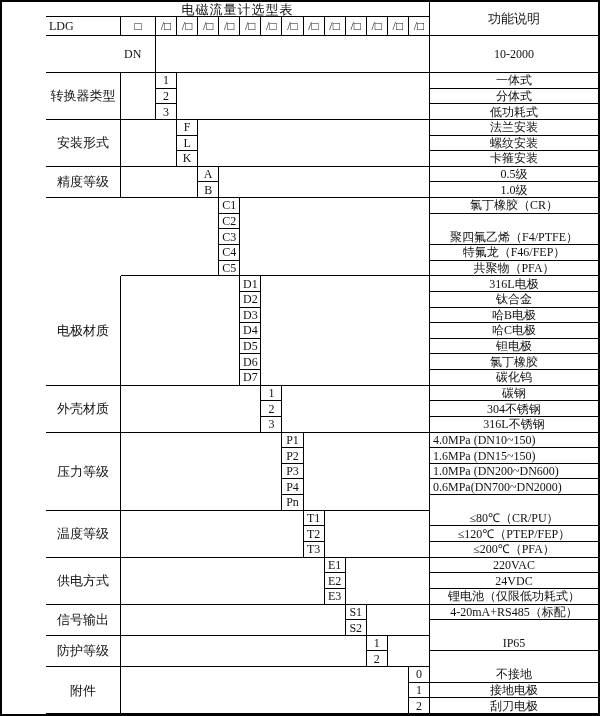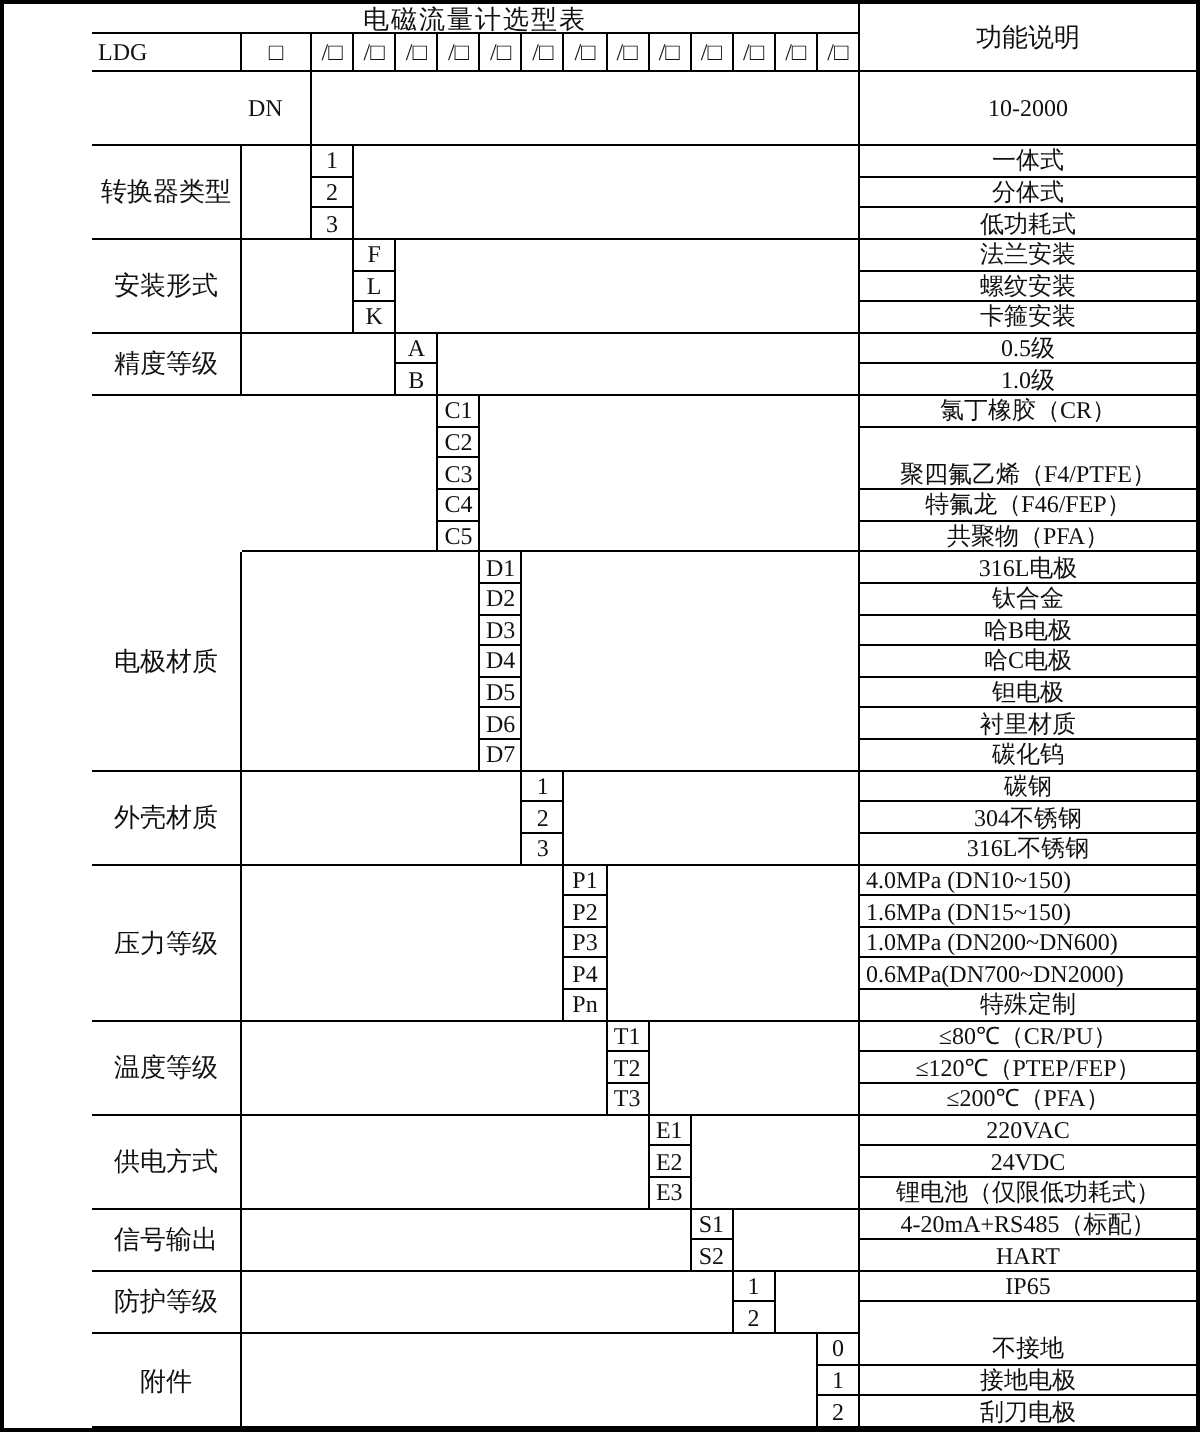--- a/index.html
+++ b/index.html
@@ -91,21 +91,21 @@
     <div class="cell desc" style="grid-area: 17 / 16;">316L电极</div>
     <div class="cell" style="grid-area: 18 / 7;">D2</div>
     <div class="cell desc" style="grid-area: 18 / 16;">钛合金</div>
     <div class="cell" style="grid-area: 19 / 7;">D3</div>
     <div class="cell desc" style="grid-area: 19 / 16;">哈B电极</div>
     <div class="cell" style="grid-area: 20 / 7;">D4</div>
     <div class="cell desc" style="grid-area: 20 / 16;">哈C电极</div>
     <div class="cell" style="grid-area: 21 / 7;">D5</div>
     <div class="cell desc" style="grid-area: 21 / 16;">钽电极</div>
     <div class="cell" style="grid-area: 22 / 7;">D6</div>
-    <div class="cell desc" style="grid-area: 22 / 16;">衬里材质</div>
+    <div class="cell desc" style="grid-area: 22 / 16;">氯丁橡胶</div>
     <div class="cell" style="grid-area: 23 / 7;">D7</div>
     <div class="cell desc" style="grid-area: 23 / 16;">碳化钨</div>
     <div class="cell" style="grid-area: 17 / 8 / 24 / 16;"></div>
     <div class="cell label" style="grid-area: 24 / 1 / 27;">外壳材质</div>
     <div class="cell" style="grid-area: 24 / 2 / 27 / 8;"></div>
     <div class="cell" style="grid-area: 24 / 8;">1</div>
     <div class="cell desc" style="grid-area: 24 / 16;">碳钢</div>
     <div class="cell" style="grid-area: 25 / 8;">2</div>
     <div class="cell desc" style="grid-area: 25 / 16;">304不锈钢</div>
     <div class="cell" style="grid-area: 26 / 8;">3</div>
@@ -115,21 +115,20 @@
     <div class="cell" style="grid-area: 27 / 2 / 32 / 9;"></div>
     <div class="cell" style="grid-area: 27 / 9;">P1</div>
     <div class="cell desc left" style="grid-area: 27 / 16;">4.0MPa (DN10~150)</div>
     <div class="cell" style="grid-area: 28 / 9;">P2</div>
     <div class="cell desc left" style="grid-area: 28 / 16;">1.6MPa (DN15~150)</div>
     <div class="cell" style="grid-area: 29 / 9;">P3</div>
     <div class="cell desc left" style="grid-area: 29 / 16;">1.0MPa (DN200~DN600)</div>
     <div class="cell" style="grid-area: 30 / 9;">P4</div>
     <div class="cell desc left" style="grid-area: 30 / 16;">0.6MPa(DN700~DN2000)</div>
     <div class="cell" style="grid-area: 31 / 9;">Pn</div>
-    <div class="cell desc" style="grid-area: 31 / 16;">特殊定制</div>
     <div class="cell" style="grid-area: 27 / 10 / 32 / 16;"></div>
     <div class="cell label" style="grid-area: 32 / 1 / 35;">温度等级</div>
     <div class="cell" style="grid-area: 32 / 2 / 35 / 10;"></div>
     <div class="cell" style="grid-area: 32 / 10;">T1</div>
     <div class="cell desc" style="grid-area: 32 / 16;">≤80℃（CR/PU）</div>
     <div class="cell" style="grid-area: 33 / 10;">T2</div>
     <div class="cell desc" style="grid-area: 33 / 16;">≤120℃（PTEP/FEP）</div>
     <div class="cell" style="grid-area: 34 / 10;">T3</div>
     <div class="cell desc" style="grid-area: 34 / 16;">≤200℃（PFA）</div>
     <div class="cell" style="grid-area: 32 / 11 / 35 / 16;"></div>
@@ -140,21 +139,20 @@
     <div class="cell" style="grid-area: 36 / 11;">E2</div>
     <div class="cell desc" style="grid-area: 36 / 16;">24VDC</div>
     <div class="cell" style="grid-area: 37 / 11;">E3</div>
     <div class="cell desc" style="grid-area: 37 / 16;">锂电池（仅限低功耗式）</div>
     <div class="cell" style="grid-area: 35 / 12 / 38 / 16;"></div>
     <div class="cell label" style="grid-area: 38 / 1 / 40;">信号输出</div>
     <div class="cell" style="grid-area: 38 / 2 / 40 / 12;"></div>
     <div class="cell" style="grid-area: 38 / 12;">S1</div>
     <div class="cell desc" style="grid-area: 38 / 16;">4-20mA+RS485（标配）</div>
     <div class="cell" style="grid-area: 39 / 12;">S2</div>
-    <div class="cell desc" style="grid-area: 39 / 16;">HART</div>
     <div class="cell" style="grid-area: 38 / 13 / 40 / 16;"></div>
     <div class="cell label" style="grid-area: 40 / 1 / 42;">防护等级</div>
     <div class="cell" style="grid-area: 40 / 2 / 42 / 13;"></div>
     <div class="cell" style="grid-area: 40 / 13;">1</div>
     <div class="cell desc" style="grid-area: 40 / 16;">IP65</div>
     <div class="cell" style="grid-area: 41 / 13;">2</div>
     <div class="cell" style="grid-area: 40 / 14 / 42 / 16;"></div>
     <div class="cell label" style="grid-area: 42 / 1 / 45;">附件</div>
     <div class="cell" style="grid-area: 42 / 2 / 45 / 15;"></div>
     <div class="cell" style="grid-area: 42 / 15;">0</div>

